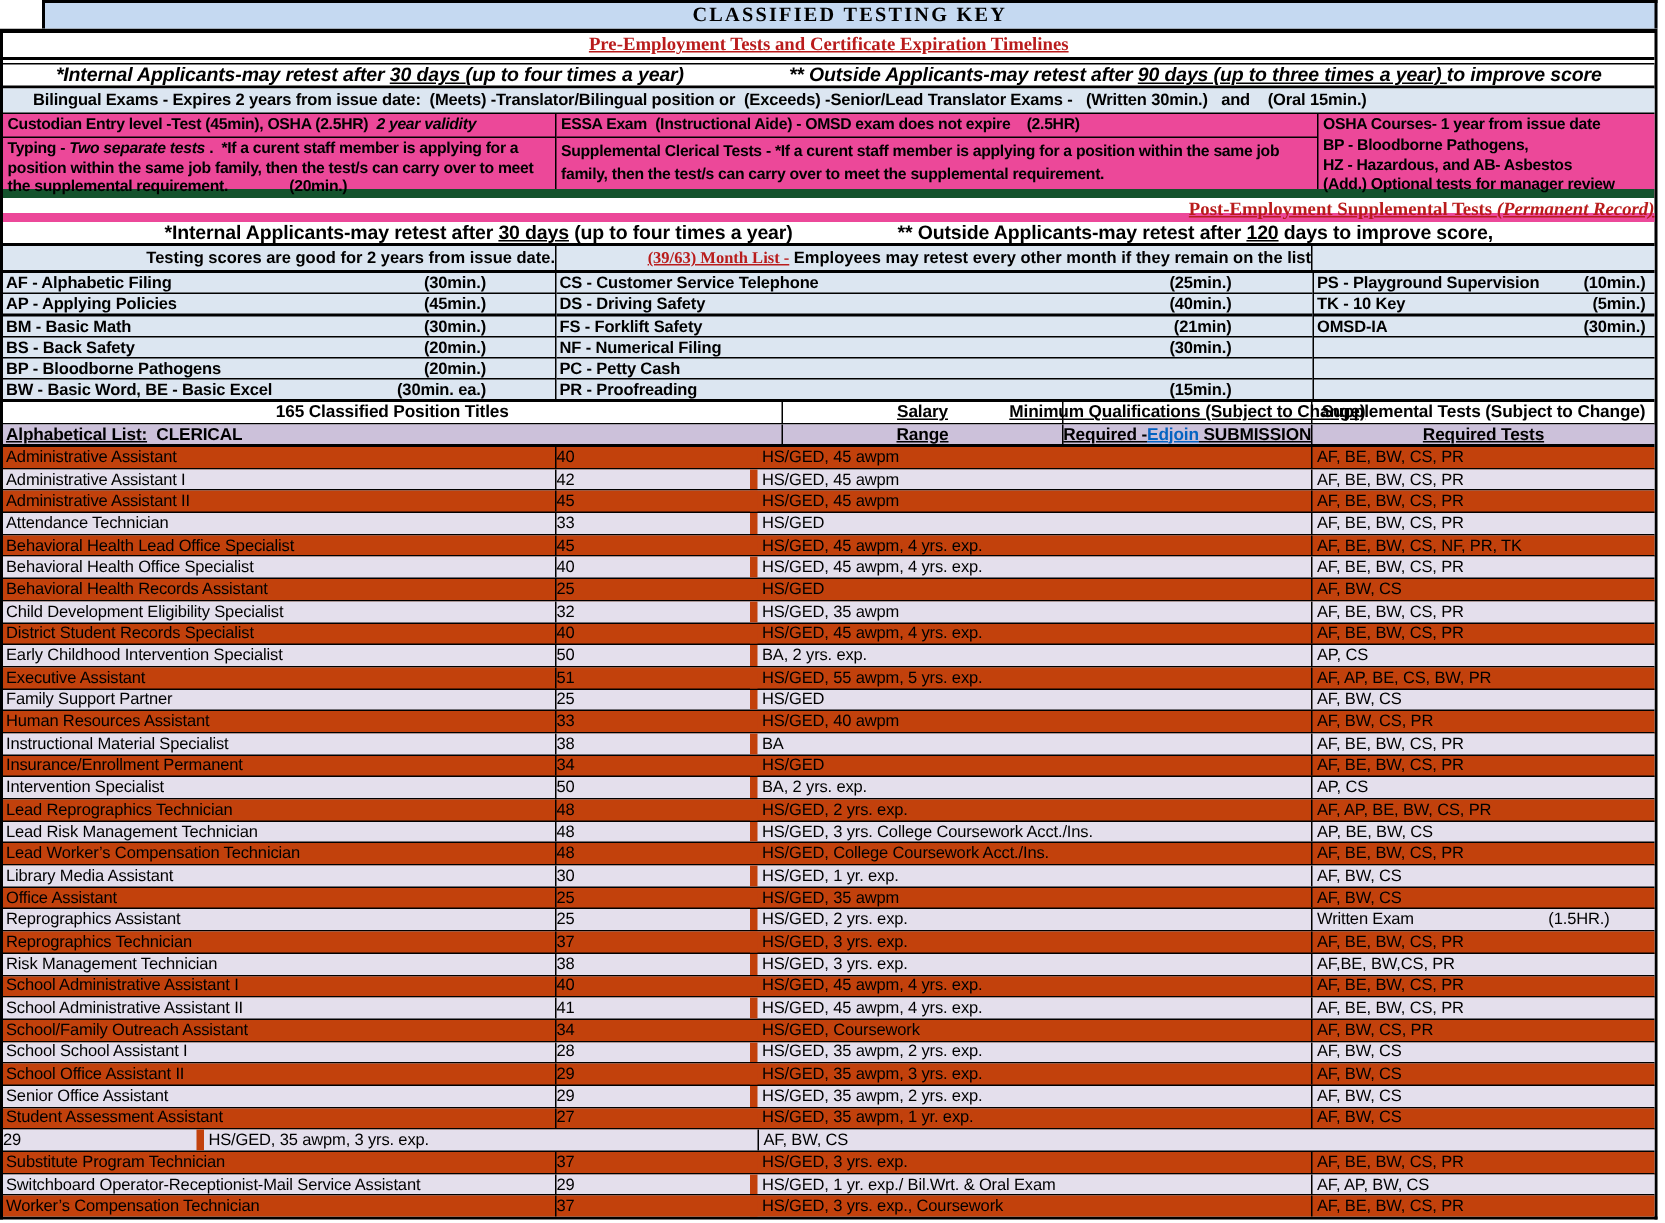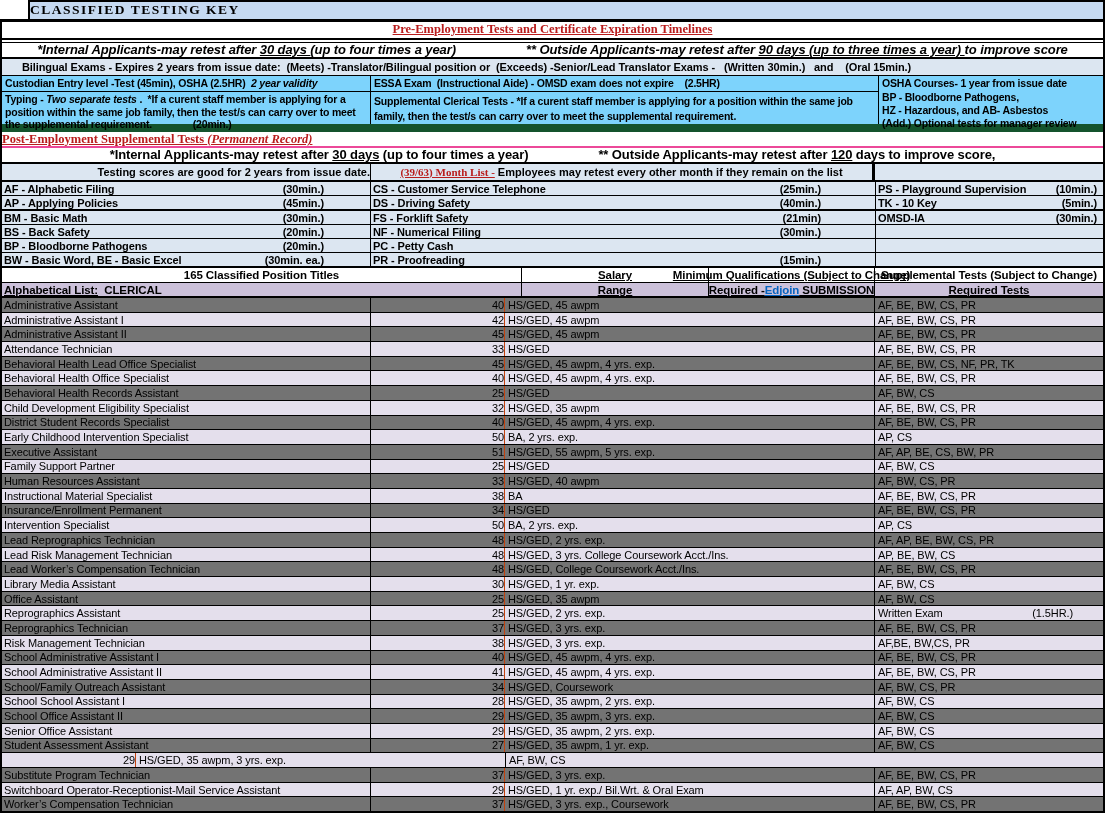--- a/index.html
+++ b/index.html
@@ -2,46 +2,46 @@
 <html><head>
 <meta charset="utf-8">
 <style>
   *{box-sizing:border-box;margin:0;padding:0}
   html,body{width:1110px;height:815px;background:#fff;color:#000;
     font-family:"Liberation Sans",sans-serif;overflow:hidden}
   .page{width:1105px}
   .titlewrap{display:flex;height:19px}
   .notch{width:28px;height:100%;background:#fff}
   .titleband{flex:1;background:#c5d9f1;border:2px solid #000;border-bottom:none;
-    text-align:left;font-family:"Liberation Serif",serif;font-weight:bold;
+    text-align:center;font-family:"Liberation Serif",serif;font-weight:bold;
     font-size:13.5px;letter-spacing:1.5px;line-height:15px}
   .sep3{height:3px;background:#000}
   .sep2{height:2px;background:#000}
   .dsep{height:5px;border-top:2px solid #000;border-bottom:1px solid #000;background:#fff}
   .sheet{width:1105px;border-left:2px solid #000;border-right:2px solid #000;border-bottom:2px solid #000}
   .prehead{height:16px;line-height:15px;text-align:center;font-size:12.5px}
-  .posthead{height:16px;line-height:15px;text-align:left;font-size:12.5px;border-bottom:2px solid #ec4899}
+  .posthead{height:16px;line-height:15px;text-align:right;font-size:12.5px;border-bottom:6px solid #ec4899}
   .retest{height:14px;display:flex;justify-content:center;gap:70px;align-items:flex-end;font-size:13px;letter-spacing:-0.1px}
   .bilingual{height:17px;background:#dce6f1;border-bottom:1px solid #000;font-size:11px;
     line-height:16px;padding-left:20px;white-space:pre;letter-spacing:-0.1px}
-  .grid3{height:56px;background:#7dd3fc;border-bottom:8px solid #14532d;display:flex}
+  .grid3{height:56px;background:#ec4899;border-bottom:6px solid #14532d;display:flex}
   .gc{height:100%}
   .c1{width:369px;border-right:1px solid #000}
   .c2{width:508px;border-right:1px solid #000}
   .c3{flex:1}
   .gcell{font-size:10.5px;letter-spacing:-0.2px;padding:0 3px;line-height:12.6px}
   .ws{white-space:pre-wrap}
   .custodian,.essa{height:16px;border-bottom:1px solid #000;line-height:15px}
   .typing,.supp{height:38px;padding-top:1px}
   .supp{line-height:15px;padding-top:2px}
   .oshah{height:15px;line-height:15px;font-weight:bold}
   .oshal{height:13px;line-height:13px;font-weight:bold}
   .scores{height:18px;background:#dce6f1;border-bottom:2px solid #000;display:flex;font-size:11px}
   .sc1{width:369px;border-right:1px solid #000;text-align:right;font-weight:bold;line-height:16px}
-  .sc2{width:504px;border-right:3px solid #000000;text-align:center;line-height:16px}
+  .sc2{width:504px;border-right:1px solid #000000;text-align:right;line-height:16px}
   .sc3{flex:1}
   .keytable{height:86px;background:#dce6f1;border-bottom:2px solid #000;display:flex}
   .kc{height:100%;display:flex;flex-direction:column}
   .k1{width:369px;border-right:1px solid #000}
   .k2{width:505px;border-right:1px solid #000}
   .k3{flex:1}
   .krow{flex:1;display:flex;justify-content:space-between;align-items:center;
     border-bottom:1px solid #000;font-size:11px;font-weight:bold;padding-left:2px;letter-spacing:-0.1px}
   .krow:last-child{border-bottom:none}
   .krow.kthick{border-bottom-width:2px}
@@ -51,26 +51,26 @@
   .phead1{height:15px;display:flex;border-bottom:1px solid #000;font-weight:bold;font-size:11.5px}
   .phead2{height:15px;display:flex;border-bottom:2px solid #000;background:#ccc1da;font-weight:bold;font-size:11.5px}
   .h{height:100%;display:flex;align-items:center;justify-content:center;letter-spacing:-0.1px;white-space:pre}
   .h.t{width:520px;border-right:1px solid #000}
   .h.s{width:187px;border-right:1px solid #000}
   .h.q{width:166px;border-right:1px solid #000}
   .h.x{flex:1}
   .h.left{justify-content:flex-start;padding-left:2px}
   .u{text-decoration:underline}
   .pbody{height:513px;display:flex;flex-direction:column}
-  .prow{flex:1;display:flex;border-bottom:1px solid #000;font-size:11px;letter-spacing:-0.1px;background:#737373}
+  .prow{flex:1;display:flex;border-bottom:1px solid #000;font-size:11px;letter-spacing:-0.1px;background:#c2410c}
   .prow:last-child{border-bottom:none}
   .prow.alt{background:#e4dfec}
   .pc{display:flex;align-items:center;height:100%}
   .pc.t{width:369px;border-right:1px solid #000;padding-left:2px;white-space:nowrap;overflow:hidden}
-  .pc.s{width:134px;border-right:1px solid #c2410c;justify-content:flex-end}
+  .pc.s{width:134px;border-right:5px solid #c2410c;justify-content:flex-start}
   .pc.q{width:370px;border-right:1px solid #000;padding-left:3px;white-space:nowrap;overflow:hidden}
   .pc.x{flex:1;padding-left:3px;white-space:nowrap}
   .pc.x .xtime{margin-left:auto;padding-right:30px}
   .s-b{font-weight:bold}
   .s-i{font-style:italic}
   .s-u{text-decoration:underline}
   .s-red{color:#b91c1c}
   .s-link{color:#0563c1;text-decoration:underline}
   .s-serif{font-family:"Liberation Serif",serif}
 </style>

